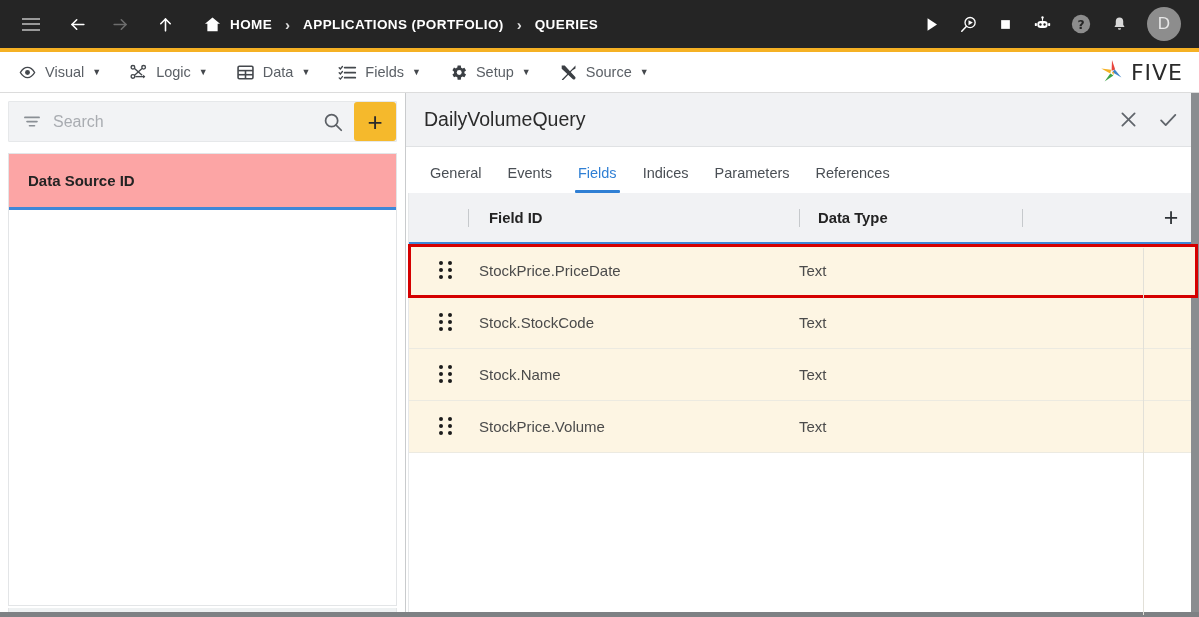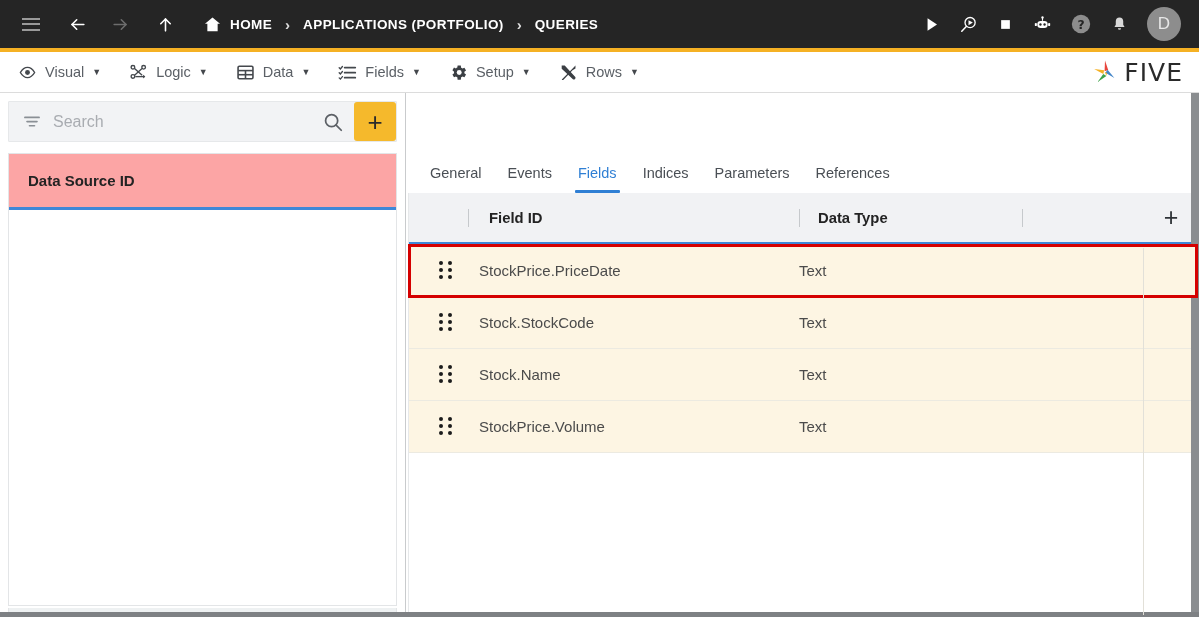--- a/index.html
+++ b/index.html
@@ -65,21 +65,21 @@
   .menu-caret {
     font-size: 9px; color: #44484d; line-height: 1;
   }
   .m-ico { width: 19px; height: 19px; display: block; flex: 0 0 auto; }
 
   #five-logo {
     position: absolute; right: 16px; top: 50%; transform: translateY(-50%);
     display: flex; align-items: center; gap: 4px;
   }
   #five-word {
-    font-size: 25px; letter-spacing: 1px; color: #2a2a2a;
+    font-size: 22px; letter-spacing: 1px; color: #2a2a2a;
     font-family: "DejaVu Sans", sans-serif; font-weight: 400;
   }
 
   
   #leftpanel {
     position: absolute; left: 0; top: 93px; width: 405px; height: 521px;
     background: #ffffff;
   }
   #search-wrap {
     position: absolute; left: 8px; top: 8px; width: 389px; height: 41px;
@@ -379,21 +379,21 @@
     </svg>
     <span class="menu-label">Setup</span>
     <span class="menu-caret">▼</span>
   </div>
 
   <div class="menu-item">
     <svg class="m-ico" viewBox="0 0 24 24">
       <path d="M3.4 3.2 L7.2 3.2 L20.6 17.6 a2.2 2.2 0 0 1 -3 3 L3.4 7.2 Z" fill="#3b3f44"></path>
       <path d="M20.8 3.2 L16.9 7.2 L7.3 17.1 L3.5 20.8 a1.6 1.6 0 0 0 2.2 .4 L17.1 9.2 L20.8 7.1 Z" fill="#3b3f44"></path>
     </svg>
-    <span class="menu-label">Rows</span>
+    <span class="menu-label">Source</span>
     <span class="menu-caret">▼</span>
   </div>
 
   <div id="five-logo">
     <svg width="30" height="28" viewBox="0 0 30 28">
       <path d="M15 2 L18.2 11.5 L14.6 12.8 Z" fill="#e8453c"></path>
       <path d="M4.2 10.4 L14.2 11.8 L13.3 15.6 Z" fill="#f5b124"></path>
       <path d="M7.6 23.6 L13.3 15.4 L16.4 17.6 Z" fill="#3fa34a"></path>
       <path d="M24.4 19.4 L15.4 14.2 L17.6 11.3 Z" fill="#4285c8"></path>
       <path d="M14.8 13.4 L17 14.6 L16.3 17.2 Z" fill="#f5b124"></path>
@@ -425,20 +425,36 @@
       <span id="grid-left-head-label">Data Source ID</span>
     </div>
   </div>
 
   <div id="left-footer"></div>
 </div>
 <div id="left-divider"></div>
 
 <div id="rightpanel">
 
+  <div id="right-titlebar">
+    <span id="right-title">DailyVolumeQuery</span>
+    <div id="titlebar-actions">
+      <div class="tb-act">
+        <svg width="21" height="21" viewBox="0 0 24 24">
+          <path d="M5 5 L19 19" stroke="#60656b" stroke-width="2" stroke-linecap="round"></path>
+          <path d="M19 5 L5 19" stroke="#60656b" stroke-width="2" stroke-linecap="round"></path>
+        </svg>
+      </div>
+      <div class="tb-act">
+        <svg width="22" height="22" viewBox="0 0 24 24">
+          <path d="M4.5 12.5 L9.5 17.5 L20 6.5" stroke="#60656b" stroke-width="2" fill="none" stroke-linecap="round" stroke-linejoin="round"></path>
+        </svg>
+      </div>
+    </div>
+  </div>
 
   <div id="tabbar">
     <div class="tab">
       <span>General</span>
     </div>
     <div class="tab">
       <span>Events</span>
     </div>
     <div class="tab active">
       <span>Fields</span>

